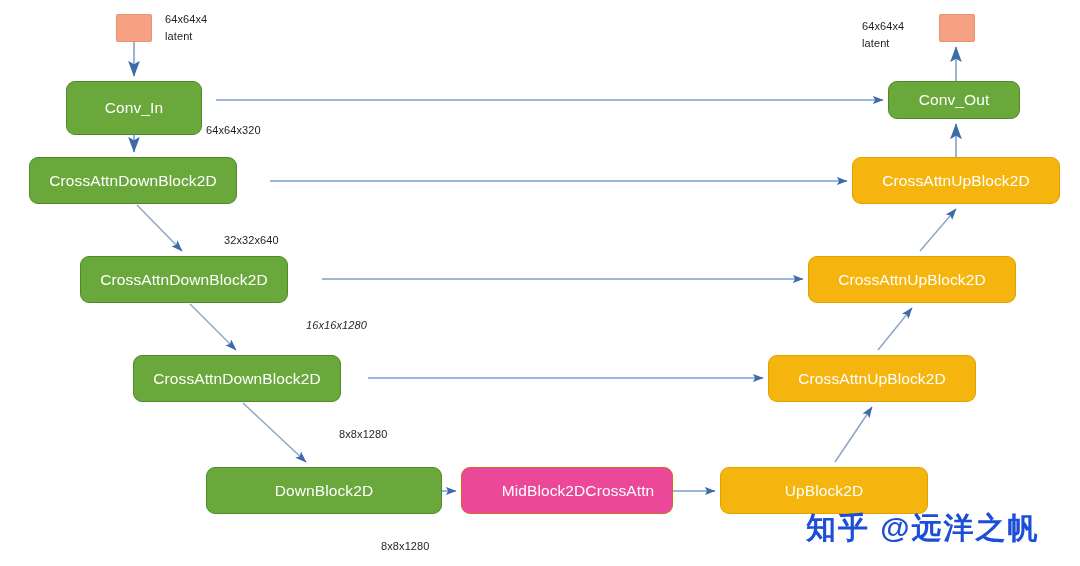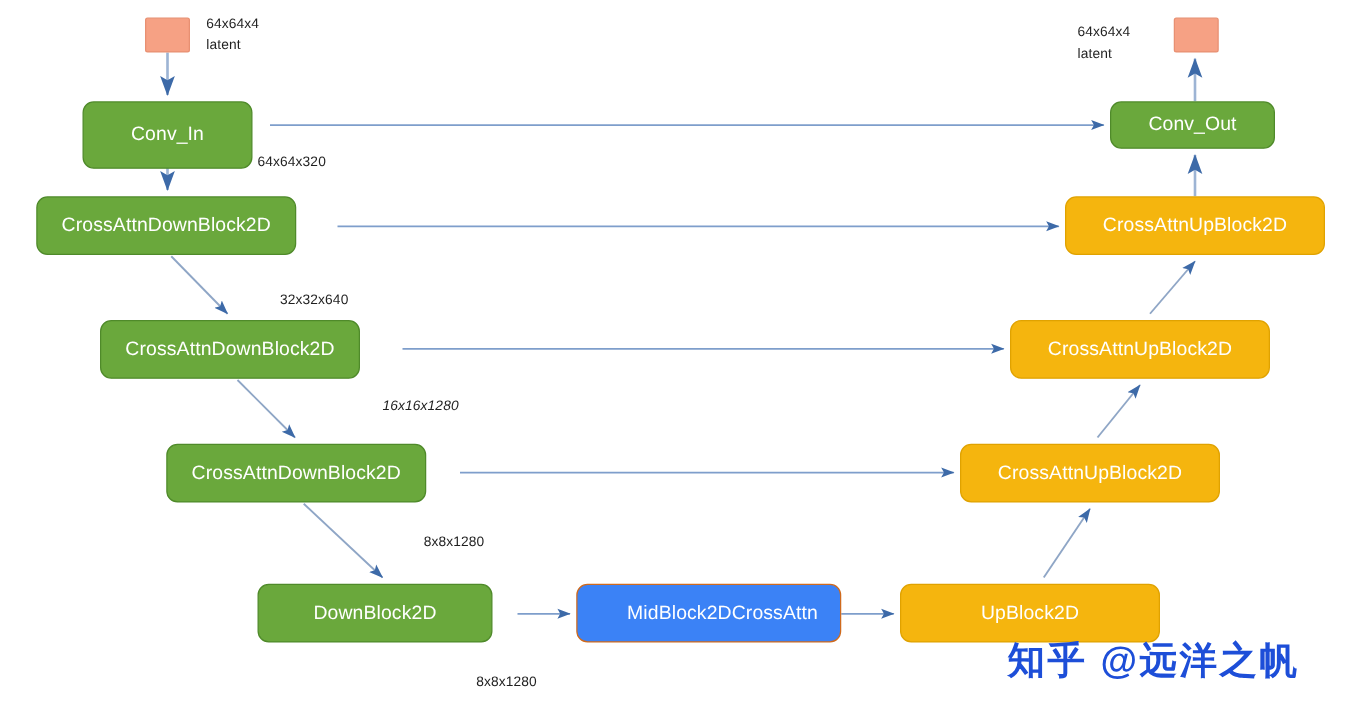--- a/index.html
+++ b/index.html
@@ -41,21 +41,21 @@
   }
   .node.green {
     background: #6aa83c;
     border: 1.6px solid #4f8a2a;
   }
   .node.yellow {
     background: #f5b50e;
     border: 1.6px solid #e0a200;
   }
   .node.orange {
-    background: #3b82f6;
+    background: #ec4899;
     border: 1.6px solid #cf6a1d;
     padding-left: 22px;
   }
   .latent {
     position: absolute;
     box-sizing: border-box;
     background: #f6a184;
     border: 1.4px solid #e89072;
     border-radius: 2px;
   }
@@ -166,21 +166,21 @@
   </div>
 
   <div class="node green" style="left:80px; top:256px; width:208px; height:47px;">
     <span>CrossAttnDownBlock2D</span>
   </div>
 
   <div class="node green" style="left:133px; top:355px; width:208px; height:47px;">
     <span>CrossAttnDownBlock2D</span>
   </div>
 
-  <div class="node green" style="left:206px; top:467px; width:188px; height:47px;">
+  <div class="node green" style="left:206px; top:467px; width:236px; height:47px;">
     <span>DownBlock2D</span>
   </div>
 
   <div class="node orange" style="left:461px; top:467px; width:212px; height:47px;">
     <span>MidBlock2DCrossAttn</span>
   </div>
 
   <div class="node yellow" style="left:720px; top:467px; width:208px; height:47px;">
     <span>UpBlock2D</span>
   </div>

